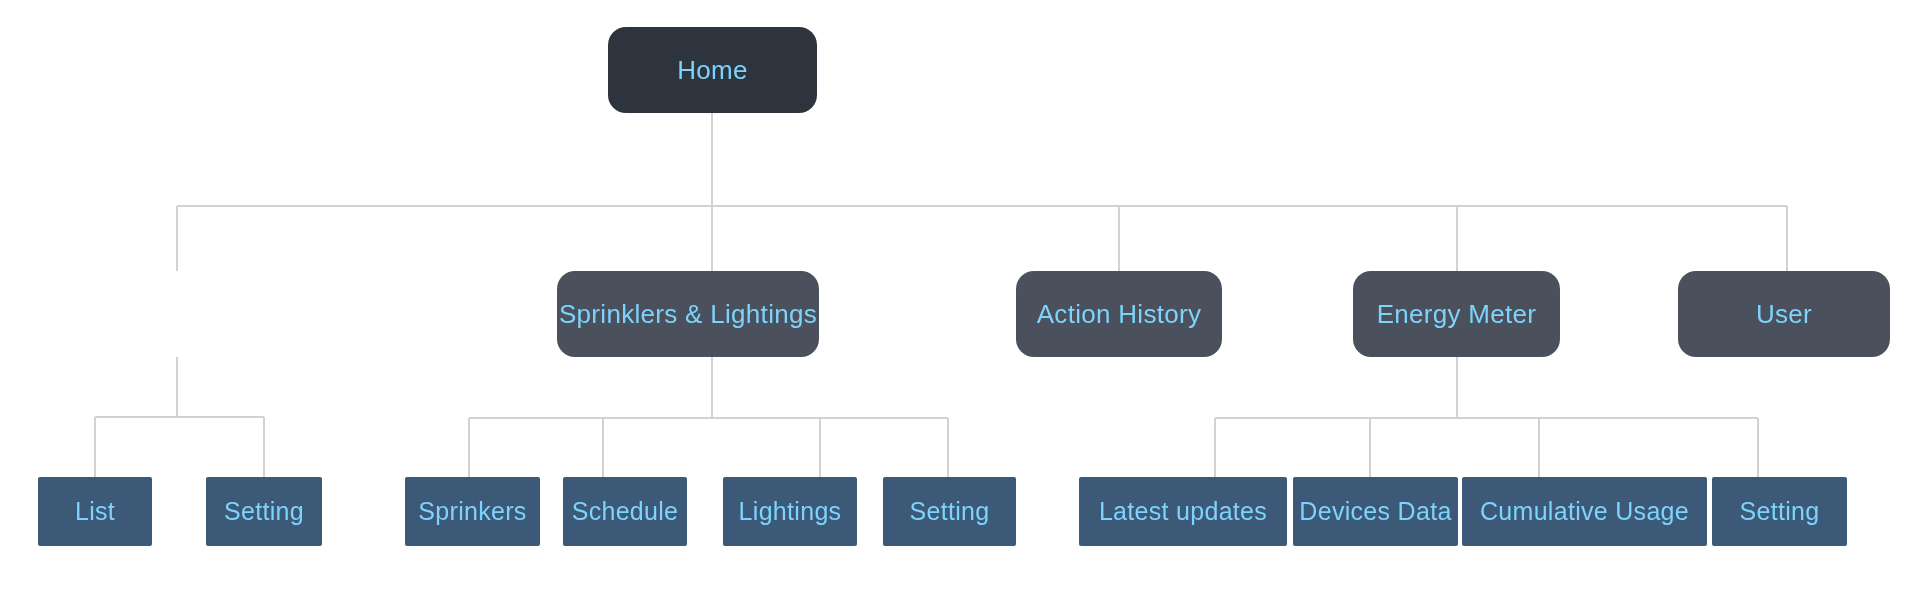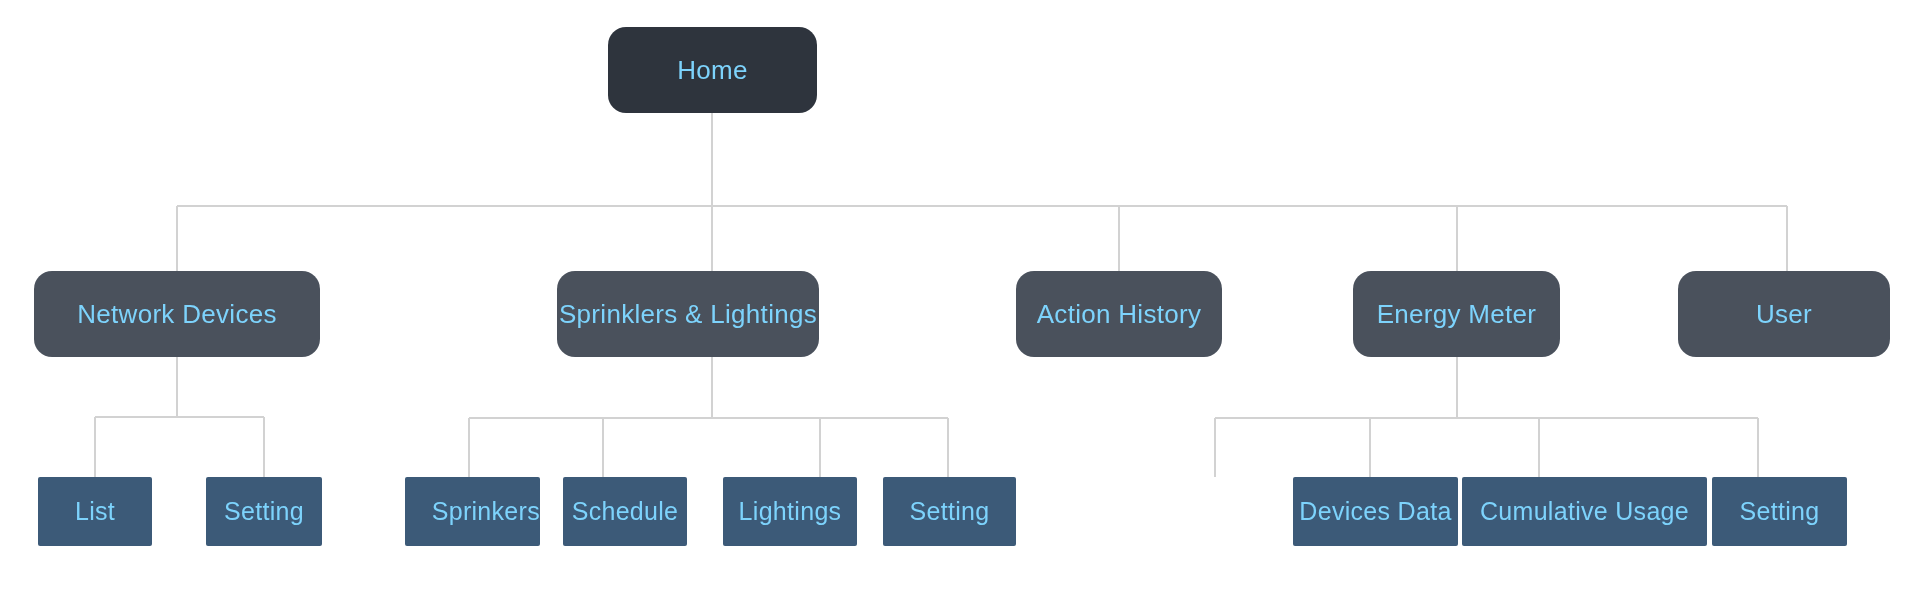--- a/index.html
+++ b/index.html
@@ -45,21 +45,21 @@
   .n-home        { left: 608px;  top: 27px;  width: 209px; height: 86px; }
   
   .n-network     { left: 34px;   top: 271px; width: 286px; height: 86px; }
   .n-sprinklers  { left: 557px;  top: 271px; width: 262px; height: 86px; }
   .n-action      { left: 1016px; top: 271px; width: 206px; height: 86px; }
   .n-energy      { left: 1353px; top: 271px; width: 207px; height: 86px; text-align: center; }
   .n-user        { left: 1678px; top: 271px; width: 212px; height: 86px; }
   
   .n-list        { left: 38px;   top: 477px; width: 114px; height: 69px; }
   .n-nd-setting  { left: 206px;  top: 477px; width: 116px; height: 69px; }
-  .n-sprinkers   { left: 405px;  top: 477px; width: 135px; height: 69px; justify-content: flex-end; }
+  .n-sprinkers   { left: 405px;  top: 477px; width: 135px; height: 69px; }
   .n-schedule    { left: 563px;  top: 477px; width: 124px; height: 69px; }
   .n-lightings   { left: 723px;  top: 477px; width: 134px; height: 69px; }
   .n-sl-setting  { left: 883px;  top: 477px; width: 133px; height: 69px; }
   .n-latest      { left: 1079px; top: 477px; width: 208px; height: 69px; }
   .n-interval    { left: 1293px; top: 477px; width: 165px; height: 69px; }
   .n-cumulative  { left: 1462px; top: 477px; width: 245px; height: 69px; }
   .n-em-setting  { left: 1712px; top: 477px; width: 135px; height: 69px; }
 </style>
 </head>
 <body>
@@ -70,23 +70,20 @@
     <path d="M712 113 V271 M177 206 H1787 M177 206 V271 M1119 206 V271 M1457 206 V271 M1787 206 V271"></path>
     <path d="M177 357 V417 M95 417 H264 M95 417 V477 M264 417 V477"></path>
     <path d="M712 357 V418 M469 418 H948 M469 418 V477 M603 418 V477 M820 418 V477 M948 418 V477"></path>
     <path d="M1457 357 V418 M1215 418 H1758 M1215 418 V477 M1370 418 V477 M1539 418 V477 M1758 418 V477"></path>
   </svg>
 
   <div class="node lvl1 n-home">
     <span>Home</span>
   </div>
 
-  <div class="node lvl2 n-network">
-    <span>Network Devices</span>
-  </div>
   <div class="node lvl2 n-sprinklers">
     <span>Sprinklers &amp; Lightings</span>
   </div>
   <div class="node lvl2 n-action">
     <span>Action History</span>
   </div>
   <div class="node lvl2 n-energy">
     <span>Energy Meter</span>
   </div>
   <div class="node lvl2 n-user">
@@ -106,20 +103,23 @@
   <div class="node lvl3 n-schedule">
     <span>Schedule</span>
   </div>
   <div class="node lvl3 n-lightings">
     <span>Lightings</span>
   </div>
   <div class="node lvl3 n-sl-setting">
     <span>Setting</span>
   </div>
 
+  <div class="node lvl3 n-latest">
+    <span>Latest updates</span>
+  </div>
   <div class="node lvl3 n-interval">
     <span>Devices Data</span>
   </div>
   <div class="node lvl3 n-cumulative">
     <span>Cumulative Usage</span>
   </div>
   <div class="node lvl3 n-em-setting">
     <span>Setting</span>
   </div>
 

